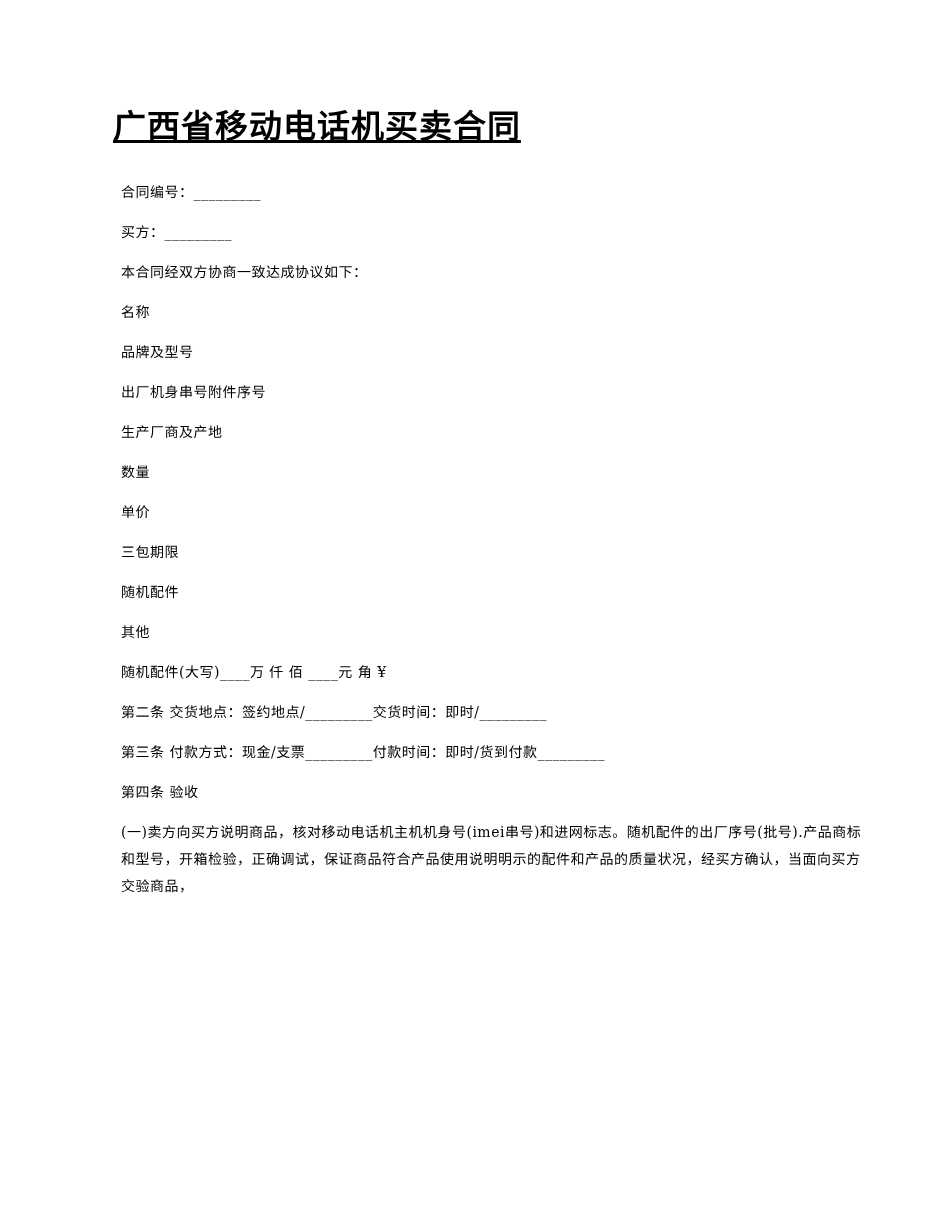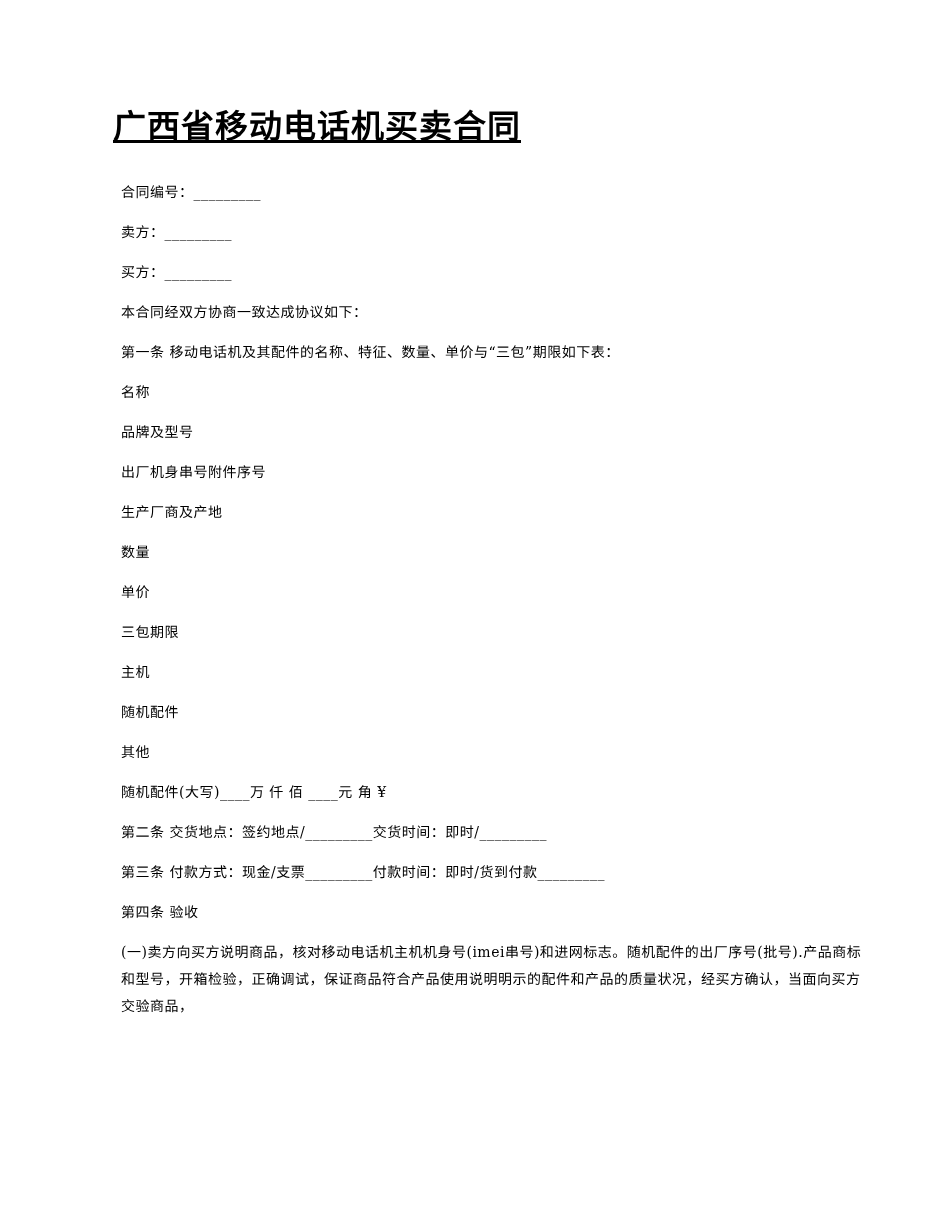--- a/index.html
+++ b/index.html
@@ -41,32 +41,29 @@
   }
 </style>
 </head>
 <body>
 
 <div class="doc-page">
 
   <h1 class="doc-title">广西省移动电话机买卖合同</h1>
 
   <p class="doc-line">合同编号：_________</p>
-  <p class="doc-line">卖方：_________</p>
   <p class="doc-line">买方：_________</p>
   <p class="doc-line">本合同经双方协商一致达成协议如下：</p>
-  <p class="doc-line">第一条 移动电话机及其配件的名称、特征、数量、单价与“三包”期限如下表：</p>
   <p class="doc-line">名称</p>
   <p class="doc-line">品牌及型号</p>
   <p class="doc-line">出厂机身串号附件序号</p>
   <p class="doc-line">生产厂商及产地</p>
   <p class="doc-line">数量</p>
   <p class="doc-line">单价</p>
   <p class="doc-line">三包期限</p>
-  <p class="doc-line">主机</p>
   <p class="doc-line">随机配件</p>
   <p class="doc-line">其他</p>
   <p class="doc-line">随机配件(大写)____万 仟 佰 ____元 角 ¥</p>
   <p class="doc-line">第二条 交货地点：签约地点/_________交货时间：即时/_________</p>
   <p class="doc-line">第三条 付款方式：现金/支票_________付款时间：即时/货到付款_________</p>
   <p class="doc-line">第四条 验收</p>
   <p class="doc-line">(一)卖方向买方说明商品，核对移动电话机主机机身号(imei串号)和进网标志。随机配件的出厂序号(批号).产品商标和型号，开箱检验，正确调试，保证商品符合产品使用说明明示的配件和产品的质量状况，经买方确认，当面向买方交验商品，</p>
 
 </div>
 

